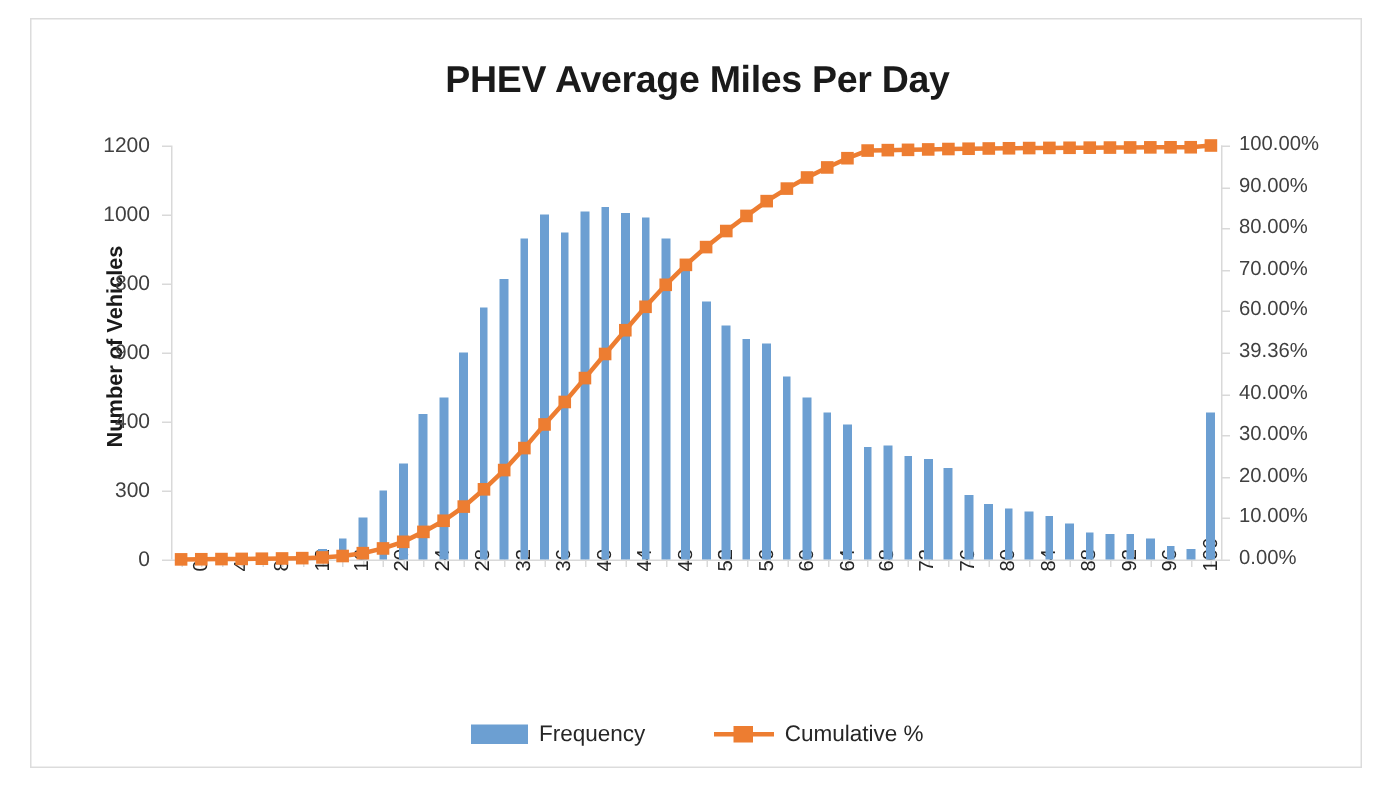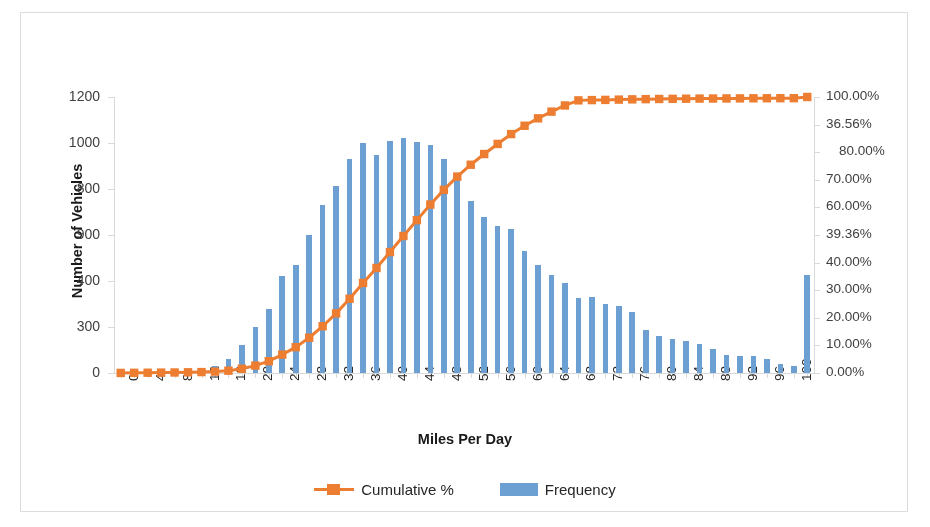--- a/index.html
+++ b/index.html
@@ -65,20 +65,21 @@
   .legend-swatch-line{position:relative;width:40px;height:13px;display:block;}
   .legend-swatch-line .ln{position:absolute;left:0;top:5px;width:40px;height:3px;background:#ED7D31;}
   .legend-swatch-line .mk{position:absolute;left:13px;top:1px;width:13px;height:11px;background:#ED7D31;}
   .legend-text{font-size:15px;color:#262626;}
 </style>
 </head>
 <body>
 
 <div id="chart-frame">
 
+  <div id="chart-title">PHEV Average Miles Per Day</div>
 
   <div id="ytitle-wrap">
     <div id="ytitle-inner">Number of Vehicles</div>
   </div>
 
   <div id="plot">
     <div id="yaxis-line"></div>
     <div id="y2axis-line"></div>
     <div id="xaxis-line"></div>
 
@@ -109,23 +110,23 @@
         <div class="y2label" style="top: 184.2px;">30.00%</div>
         <div class="y2tick" style="top: 165.6px;"></div>
         <div class="y2label" style="top: 156.6px;">40.00%</div>
         <div class="y2tick" style="top: 138px;"></div>
         <div class="y2label" style="top: 129px;">39.36%</div>
         <div class="y2tick" style="top: 110.4px;"></div>
         <div class="y2label" style="top: 101.4px;">60.00%</div>
         <div class="y2tick" style="top: 82.8px;"></div>
         <div class="y2label" style="top: 73.8px;">70.00%</div>
         <div class="y2tick" style="top: 55.2px;"></div>
-        <div class="y2label" style="top: 46.2px; margin-left: 13px;">80.00%</div>
+        <div class="y2label" style="top: 46.2px;">80.00%</div>
         <div class="y2tick" style="top: 27.6px;"></div>
-        <div class="y2label" style="top: 18.6px;">36.56%</div>
+        <div class="y2label" style="top: 18.6px;">90.00%</div>
         <div class="y2tick" style="top: 0px;"></div>
         <div class="y2label" style="top: -9px;">100.00%</div>
       </div>
     <div id="xticks">
         <div class="xtick" style="left: 6.73077px;"></div>
         <div class="xtick" style="left: 20.1923px;"></div>
         <div class="xtick" style="left: 33.6538px;"></div>
         <div class="xtick" style="left: 47.1154px;"></div>
         <div class="xtick" style="left: 60.5769px;"></div>
         <div class="xtick" style="left: 74.0385px;"></div>
@@ -307,28 +308,27 @@
         <rect x="608.30" y="-2.76" width="8.4" height="8.4" fill="#ED7D31"></rect>
         <rect x="621.76" y="-2.82" width="8.4" height="8.4" fill="#ED7D31"></rect>
         <rect x="635.22" y="-2.90" width="8.4" height="8.4" fill="#ED7D31"></rect>
         <rect x="648.68" y="-2.96" width="8.4" height="8.4" fill="#ED7D31"></rect>
         <rect x="662.15" y="-3.01" width="8.4" height="8.4" fill="#ED7D31"></rect>
         <rect x="675.61" y="-3.04" width="8.4" height="8.4" fill="#ED7D31"></rect>
         <rect x="689.07" y="-4.20" width="8.4" height="8.4" fill="#ED7D31"></rect>
       </svg>
   </div>
 
-  <div id="xtitle">Miles Per Day</div>
 
   <div id="legend">
+    <div class="legend-item">
+      <span class="legend-swatch-bar"></span>
+      <span class="legend-text">Frequency</span>
+    </div>
     <div class="legend-item">
       <span class="legend-swatch-line">
         <span class="ln"></span>
           <span class="mk"></span>
       </span>
       <span class="legend-text">Cumulative %</span>
     </div>
-    <div class="legend-item">
-      <span class="legend-swatch-bar"></span>
-      <span class="legend-text">Frequency</span>
-    </div>
   </div>
 </div>
 
 </body></html>

